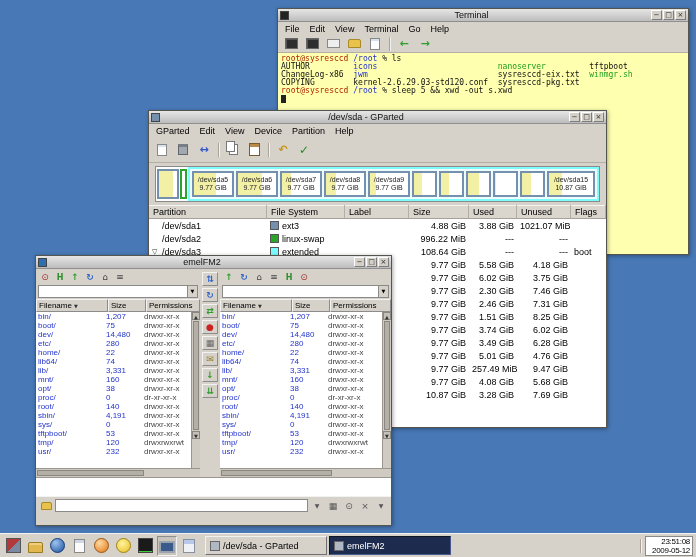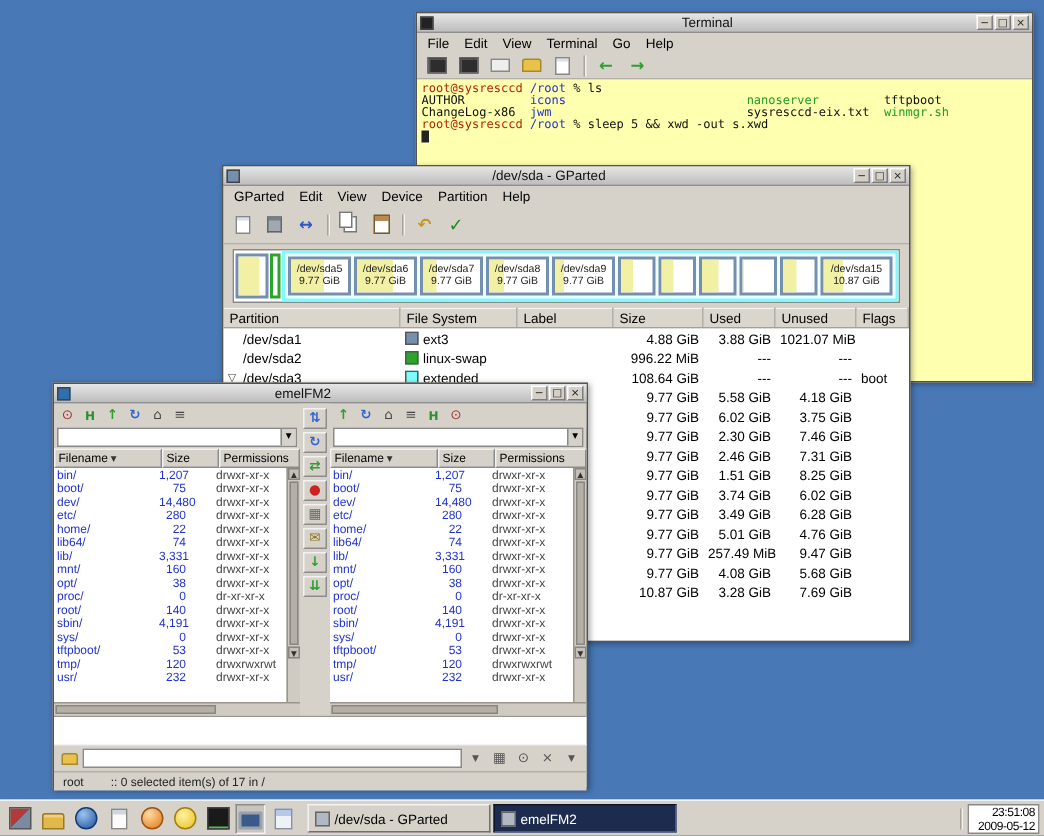--- a/index.html
+++ b/index.html
@@ -90,21 +90,21 @@
   .ef-combo{height:13px;margin:0 2px 1px;background:#fff;border:1px solid #8a8a8a;display:flex;align-items:stretch}
   .ef-combo .arrow{margin-left:auto;width:10px;background:#d6d2ca;border-left:1px solid #8a8a8a;font-size:5px;text-align:center;line-height:11px;font-family:"DejaVu Sans",sans-serif}
   .ef-header{display:flex;height:13px;font-size:8px;background:#d6d2ca}
   .ef-hcell{border:1px solid;border-color:#f2f2f2 #8c8c8c #8c8c8c #f2f2f2;padding:0 2px;display:flex;align-items:center;gap:2px;overflow:hidden;white-space:nowrap}
   .h-name{width:72px}.h-size{width:38px}.h-perm{flex:1}
   .sorticon{font-size:5px;color:#333;font-family:"DejaVu Sans",sans-serif}
   .ef-listwrap{flex:1;display:flex;overflow:hidden}
   .ef-list{flex:1;background:#fff;overflow:hidden}
   .frow{display:flex;height:9px;line-height:9px;font-size:8px;white-space:nowrap}
   .fname{width:70px;color:#2233cc;padding-left:2px;overflow:hidden}
-  .fsize{width:38px;color:#2233cc;text-align:right;padding-right:20px;overflow:hidden}
+  .fsize{width:38px;color:#2233cc;text-align:left;padding-right:7px;overflow:hidden}
   .fperm{flex:1;color:#444;overflow:hidden}
   .vscroll{width:9px;background:#cfcbc3;border-left:1px solid #9a968e;display:flex;flex-direction:column;align-items:stretch}
   .varrow{height:8px;font-size:5px;text-align:center;line-height:8px;color:#333;background:#c4c0b8;border:1px solid #8a8680;font-family:"DejaVu Sans",sans-serif}
   .vthumb{margin:1px;height:70%;background:#b4b0a8;border:1px solid #8a8680}
   .ef-hscroll{height:9px;background:#cfcbc3;border-top:1px solid #9a968e;position:relative}
   .hthumb{position:absolute;left:1px;top:1px;bottom:1px;width:65%;background:#b4b0a8;border:1px solid #8a8680}
   .ef-mid{width:20px;background:#d6d2ca;display:flex;flex-direction:column;align-items:center;gap:2px;padding-top:3px}
   .mid-btn{width:16px;height:14px;border:1px solid;border-color:#f2f2f2 #8c8c8c #8c8c8c #f2f2f2;background:#d6d2ca;display:flex;align-items:center;justify-content:center;font-size:9px;font-family:"DejaVu Sans",sans-serif}
   .ef-output{height:20px;background:#fff;border-top:1px solid #9a968e;border-bottom:1px solid #f2f2f2}
   .ef-cmdrow{height:17px;display:flex;align-items:center;gap:2px;padding:0 3px;background:#d6d2ca}
@@ -174,20 +174,21 @@
         </span>
       <span class="tsep"></span>
       <span class="ico g-green">←</span>
       <span class="ico g-green">→</span>
     </div>
     <div class="term-screen">
       <div>
           <div class="tline"><span class="tseg-user">root@sysresccd</span><span class="tseg-path"> /root</span><span class="tseg-plain"> % </span><span class="tseg-plain">ls</span></div>
           <div class="tline"><span class="tseg-plain">AUTHOR         </span><span class="tseg-dir">icons                         </span><span class="tseg-exec">nanoserver         </span><span class="tseg-plain">tftpboot</span></div>
           <div class="tline"><span class="tseg-plain">ChangeLog-x86  </span><span class="tseg-dir">jwm                           </span><span class="tseg-plain">sysresccd-eix.txt  </span><span class="tseg-exec">winmgr.sh</span></div>
+          <div class="tline"><span class="tseg-plain">COPYING        </span><span class="tseg-plain">kernel-2.6.29.03-std120.conf  </span><span class="tseg-plain">sysresccd-pkg.txt</span></div>
           <div class="tline"><span class="tseg-user">root@sysresccd</span><span class="tseg-path"> /root</span><span class="tseg-plain"> % </span><span class="tseg-plain">sleep 5 &amp;&amp; xwd -out s.xwd</span></div>
           <div class="tline"><span class="tseg-cursor"> </span></div>
         </div>
     </div>
   </div>
 
   <div class="window" id="win-gparted">
     <div class="titlebar">
       <span class="wicon gp"></span>
       <span class="wtitle">/dev/sda - GParted</span>
@@ -768,24 +769,20 @@
       <span class="cmd-icon">
           <span class="sh-folder" style="width:11px;height:8px"></span>
         </span>
       <span class="ef-entry"></span>
       <span class="cmd-icon" style="font-size:6px">▼</span>
       <span class="cmd-icon i-grid">▦</span>
       <span class="cmd-icon i-find">⊙</span>
       <span class="cmd-icon i-stop">×</span>
       <span class="cmd-icon" style="font-size:6px">▼</span>
     </div>
-    <div class="ef-status">
-      <span class="sleft">root</span>
-      <span>:: 0 selected item(s) of 17 in /</span>
-    </div>
   </div>
 
   <div class="taskbar">
     <span id="launchers" style="display:flex;gap:2px">
         <span class="launcher">
           <span class="lsh menu-icon"></span>
         </span>
         <span class="launcher">
           <span class="lsh folder-icon"></span>
         </span>

